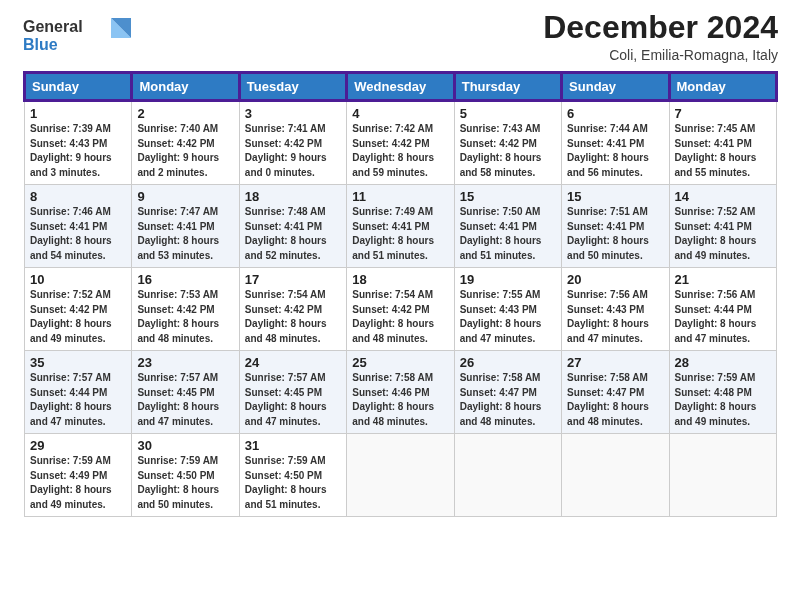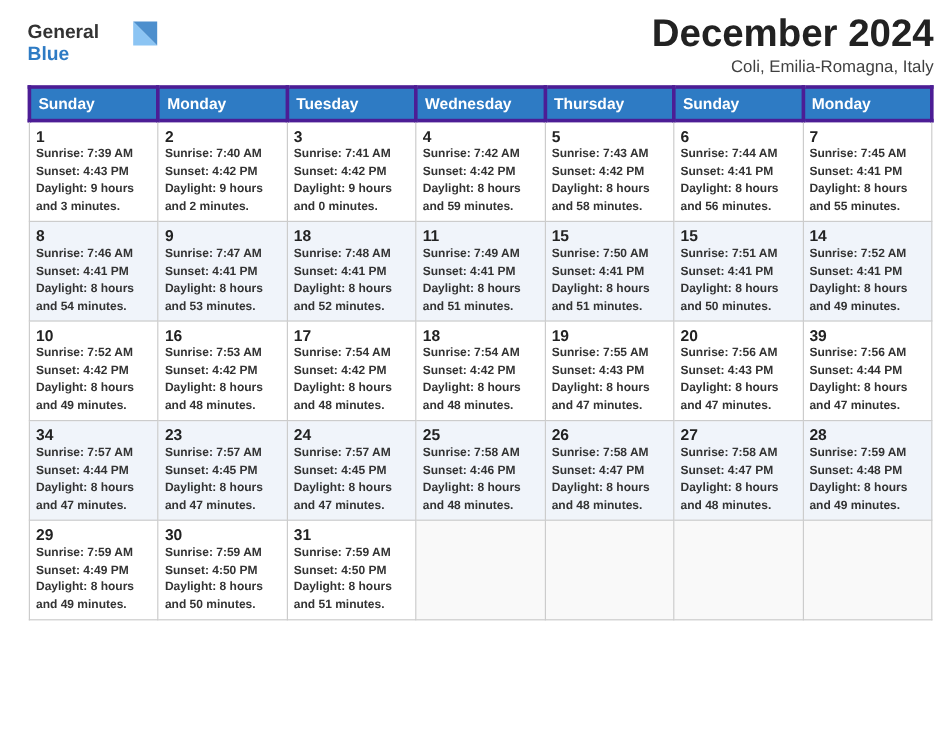--- a/index.html
+++ b/index.html
@@ -237,29 +237,29 @@
             Sunrise: 7:55 AM<br>Sunset: 4:43 PM<br>Daylight: 8 hours and 47 minutes.
           </div>
           </td>
           <td>
             <span class="day-num">20</span>
           <div class="day-info">
             Sunrise: 7:56 AM<br>Sunset: 4:43 PM<br>Daylight: 8 hours and 47 minutes.
           </div>
           </td>
           <td>
-            <span class="day-num">39</span>
+            <span class="day-num">21</span>
           <div class="day-info">
             Sunrise: 7:56 AM<br>Sunset: 4:44 PM<br>Daylight: 8 hours and 47 minutes.
           </div>
           </td>
         </tr>
         <tr>
           <td>
-            <span class="day-num">34</span>
+            <span class="day-num">35</span>
           <div class="day-info">
             Sunrise: 7:57 AM<br>Sunset: 4:44 PM<br>Daylight: 8 hours and 47 minutes.
           </div>
           </td>
           <td>
             <span class="day-num">23</span>
           <div class="day-info">
             Sunrise: 7:57 AM<br>Sunset: 4:45 PM<br>Daylight: 8 hours and 47 minutes.
           </div>
           </td>

